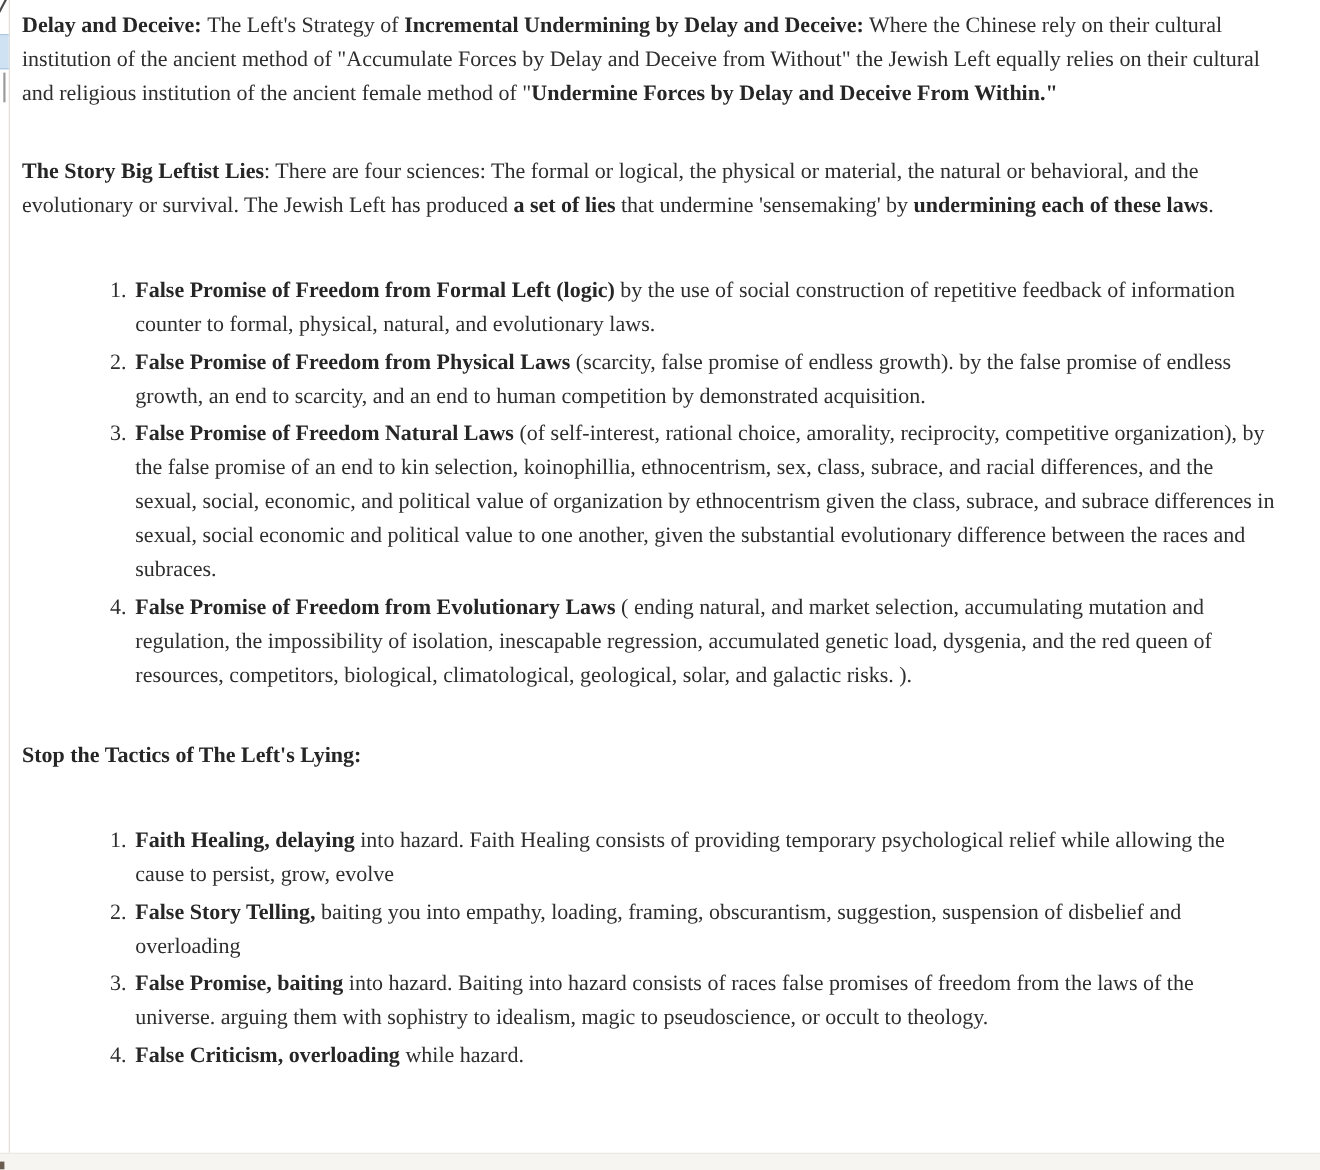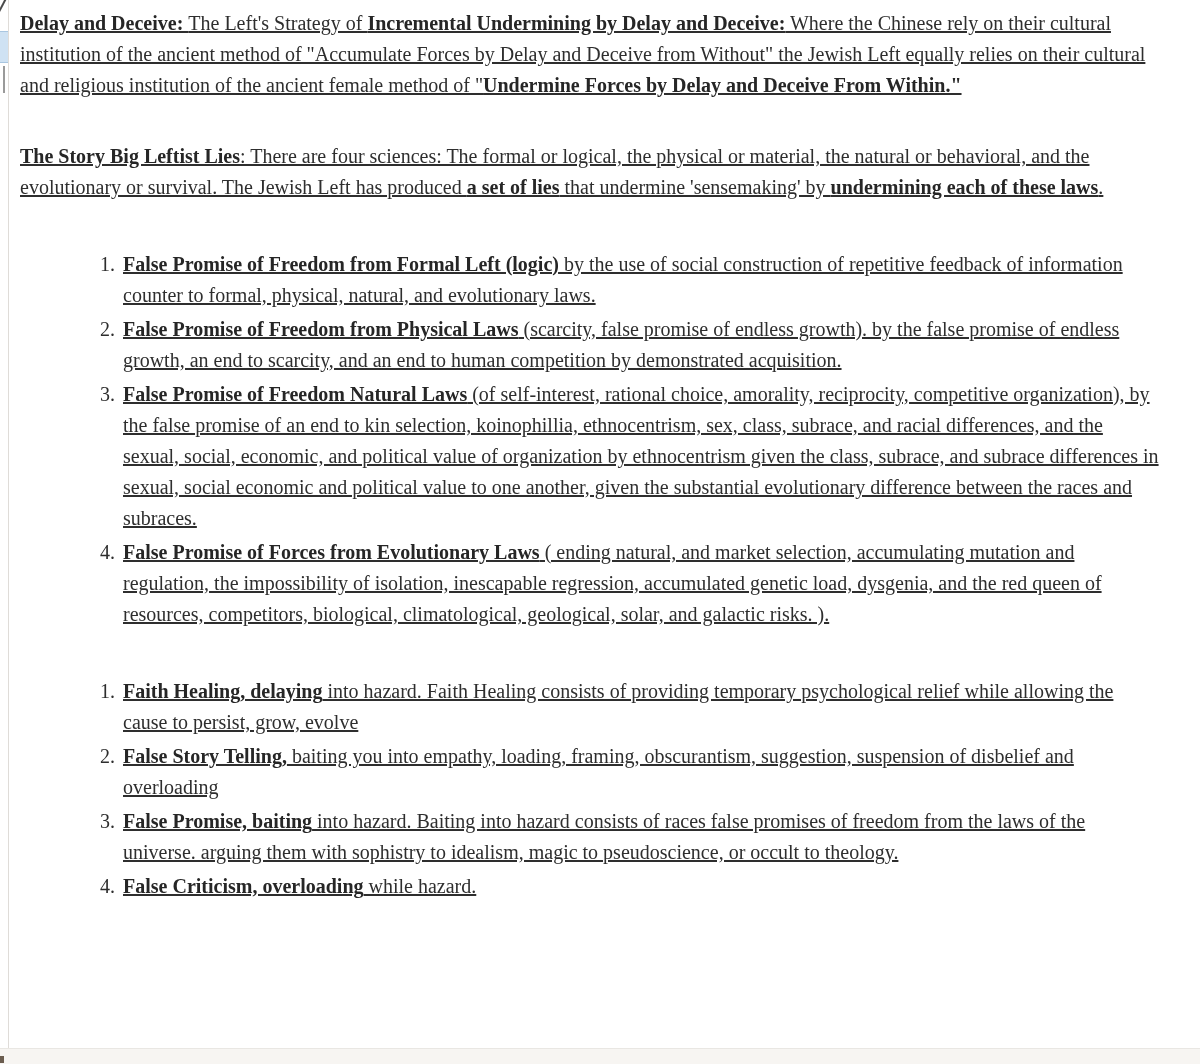--- a/index.html
+++ b/index.html
@@ -36,21 +36,20 @@
   .scrollbar-thumb-fragment {
     position: absolute; left: 3px; top: 66px;
     width: 2px; height: 27px;
     background: #9a9a9a;
   }
   .content {
     position: absolute; left: 10px; top: 0;
     width: 1190px; height: 1048px;
     padding: 8px 40px 0 10px;
     overflow: hidden;
-    text-decoration: underline;
   }
   p { margin: 0 0 40px 0; }
   p.heading { font-weight: bold; }
   ol { margin: 46px 0 42px 0; padding-left: 100px; list-style-position: outside; }
   li { margin-bottom: 3px; padding-left: 3px; }
   strong { font-weight: bold; color: #262626; }
   .bottom-bar {
     position: absolute; left: 0; bottom: 0;
     width: 1200px; height: 16px;
     background: #f7f5f2;
@@ -72,22 +71,23 @@
   <div class="scrollbar-thumb-fragment"></div>
 </div>
 
 <div class="content">
     <p><strong>Delay and Deceive: </strong><span>The Left's Strategy of </span><strong>Incremental Undermining by Delay and Deceive:</strong><span> Where the Chinese rely on their cultural institution of the ancient method of "Accumulate Forces by Delay and Deceive from Without" the Jewish Left equally relies on their cultural and religious institution of the ancient female method of  "</span><strong>Undermine Forces by Delay and Deceive From Within."</strong></p>
     <p><strong>The Story Big Leftist Lies</strong><span>: There are four sciences: The formal or logical, the physical or material, the natural or behavioral, and the evolutionary or survival. The Jewish Left has produced </span><strong>a set of lies</strong><span> that undermine 'sensemaking' by </span><strong>undermining each of these laws</strong><span>.</span></p>
     <ol>
       <li><strong>False Promise of Freedom from Formal Left (logic)</strong><span> by the use of social construction of repetitive feedback of information counter to formal, physical, natural, and evolutionary laws.</span></li>
       <li><strong>False Promise of Freedom from Physical Laws</strong><span> (scarcity, false promise of endless growth). by the false promise of endless growth, an end to scarcity, and an end to human competition by demonstrated acquisition.</span></li>
       <li><strong>False Promise of Freedom Natural Laws</strong><span> (of self-interest, rational choice, amorality, reciprocity, competitive organization), by the false promise of an end to kin selection, koinophillia, ethnocentrism, sex, class, subrace, and racial differences, and the sexual, social, economic, and political value of organization by ethnocentrism given the class, subrace, and subrace differences in sexual, social economic and political value to one another, given the substantial evolutionary difference between the races and subraces.</span></li>
-      <li><strong>False Promise of Forces from Evolutionary Laws</strong><span> ( ending natural, and market selection, accumulating mutation and regulation, the impossibility of isolation, inescapable regression, accumulated genetic load, dysgenia, and the red queen of resources, competitors, biological, climatological, geological, solar, and galactic risks. ).</span></li>
+      <li><strong>False Promise of Freedom from Evolutionary Laws</strong><span> ( ending natural, and market selection, accumulating mutation and regulation, the impossibility of isolation, inescapable regression, accumulated genetic load, dysgenia, and the red queen of resources, competitors, biological, climatological, geological, solar, and galactic risks. ).</span></li>
     </ol>
+    <p class="heading"><strong>Stop the Tactics of The Left's Lying:</strong></p>
     <ol>
       <li><strong>Faith Healing, delaying</strong><span> into hazard. Faith Healing consists of providing temporary psychological relief while allowing the cause to persist, grow, evolve</span></li>
       <li><strong>False Story Telling,</strong><span> baiting you into empathy, loading, framing, obscurantism, suggestion, suspension of disbelief and overloading</span></li>
       <li><strong>False Promise, baiting</strong><span> into hazard. Baiting into hazard consists of races false promises of freedom from the laws of the universe. arguing them with sophistry to idealism, magic to pseudoscience, or occult to theology.</span></li>
       <li><strong>False Criticism, overloading</strong><span> while hazard.</span></li>
     </ol>
   </div>
 
 <div class="bottom-bar">
   <div class="corner-artifact"></div>

